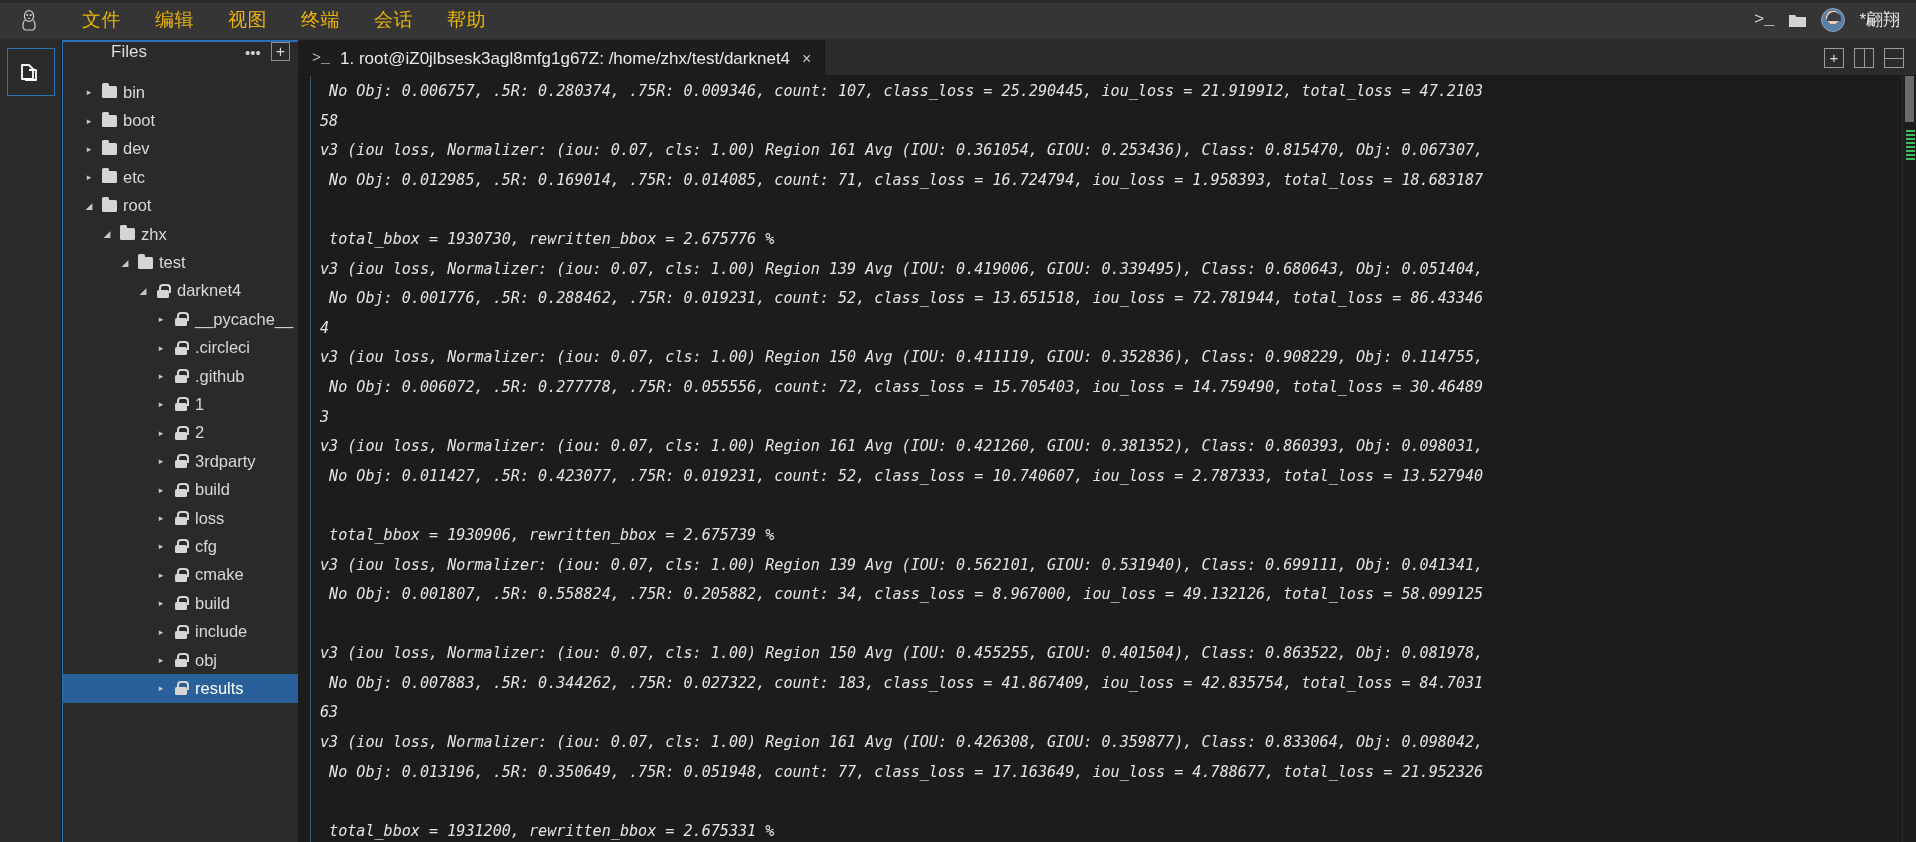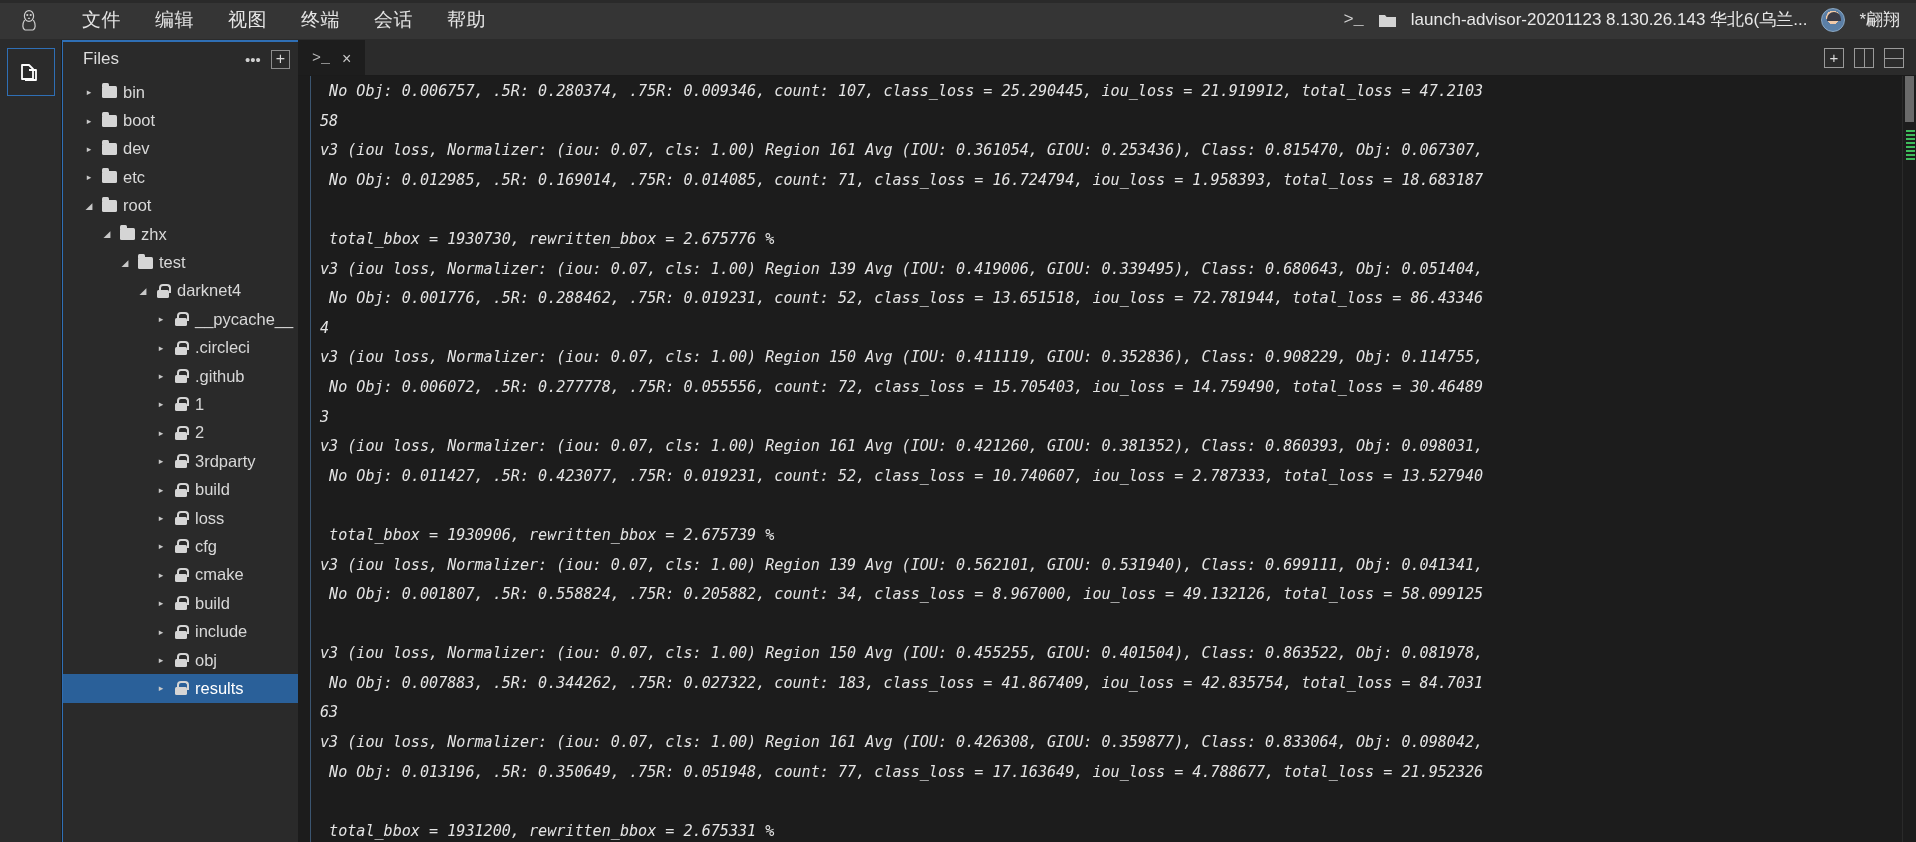--- a/index.html
+++ b/index.html
@@ -27,21 +27,21 @@
   .menubar::before{
     content:""; position:absolute; top:0; left:0; right:0; height:3px;
     background:#2a2a2a;
   }
   .logo {
     width: 58px; display: flex; align-items: center; justify-content: center;
     color: #cfcfcf;
   }
   .menu-items { display: flex; align-items: center; gap: 30px; margin-left: 22px; }
   .menu-item {
-    color: #e5e5e5; font-size: 19px; letter-spacing: 0.5px;
+    color: #eab308; font-size: 19px; letter-spacing: 0.5px;
     cursor: pointer; padding: 2px 2px;
   }
   .menubar-right {
     margin-left: auto; display: flex; align-items: center; gap: 14px;
     padding-right: 16px;
   }
   .mb-icon { color: #d0d0d0; display: flex; align-items: center; }
   .win-title { color: #e8e8e8; font-size: 17px; white-space: nowrap; }
   .avatar {
     width: 24px; height: 24px; border-radius: 50%;
@@ -71,22 +71,22 @@
 
   
   .files-panel {
     width: 236px; background: #2a2a2a;
     border-top: 2px solid #2f6fb5;
     border-left: 1px solid #2f6fb5;
     display:flex; flex-direction: column;
     overflow: hidden; position: relative;
   }
   .files-head {
-    height: 34px; display: flex; align-items: center;
-    padding: 0 8px 0 20px; gap: 8px;
+    height: 34px; display: flex; align-items: flex-start;
+    padding: 0 8px 0 20px; gap: 8px; margin-left: 28px;
   }
   .files-title { color: #dcdcdc; font-size: 17px; flex:1; }
   .fh-btn {
     color: #cfcfcf; cursor: pointer; display:flex; align-items:center;
     justify-content:center; width: 20px; height: 20px; font-size: 15px;
   }
   .fh-plus {
     border: 1px solid #8d8d8d; width: 19px; height: 19px; font-size: 16px;
     line-height: 16px; color: #d8d8d8;
   }
@@ -193,21 +193,20 @@
       <div class="menu-item">帮助</div>
     </div>
 
     <div class="menubar-right">
       <div class="mb-icon" style="font-family:&quot;Liberation Mono&quot;,monospace;font-size:17px;">&gt;_</div>
       <div class="mb-icon">
         <svg width="19" height="16" viewBox="0 0 19 16">
           <path d="M1 3 h6 l1.6 2 H18 v10 H1 Z" fill="#d3d3d3"></path>
         </svg>
       </div>
-      <div class="win-title">launch-advisor-20201123 8.130.26.143 华北6(乌兰...</div>
       <div class="avatar"></div>
       <div class="user-name">*翩翔</div>
     </div>
   </div>
 
   <div class="body-row">
 
     <div class="rail">
       <div class="rail-btn">
         <svg width="28" height="28" viewBox="0 0 28 28">
@@ -378,20 +377,21 @@
             </span>
             <span class="tlabel">results</span>
           </div>
         </div>
     </div>
 
     <div class="term-wrap">
       <div class="tabbar">
         <div class="tab">
           <span class="tab-icon">&gt;_</span>
+          <span class="tab-title">1. root@iZ0jlbsesk3agl8mfg1g67Z: /home/zhx/test/darknet4</span>
           <span class="tab-close">×</span>
         </div>
         <div class="tabbar-right">
           <div class="sq-btn">+</div>
           <div class="sq-btn sq-split-v"></div>
           <div class="sq-btn sq-split-h"></div>
         </div>
       </div>
 
       <div class="term-body">

